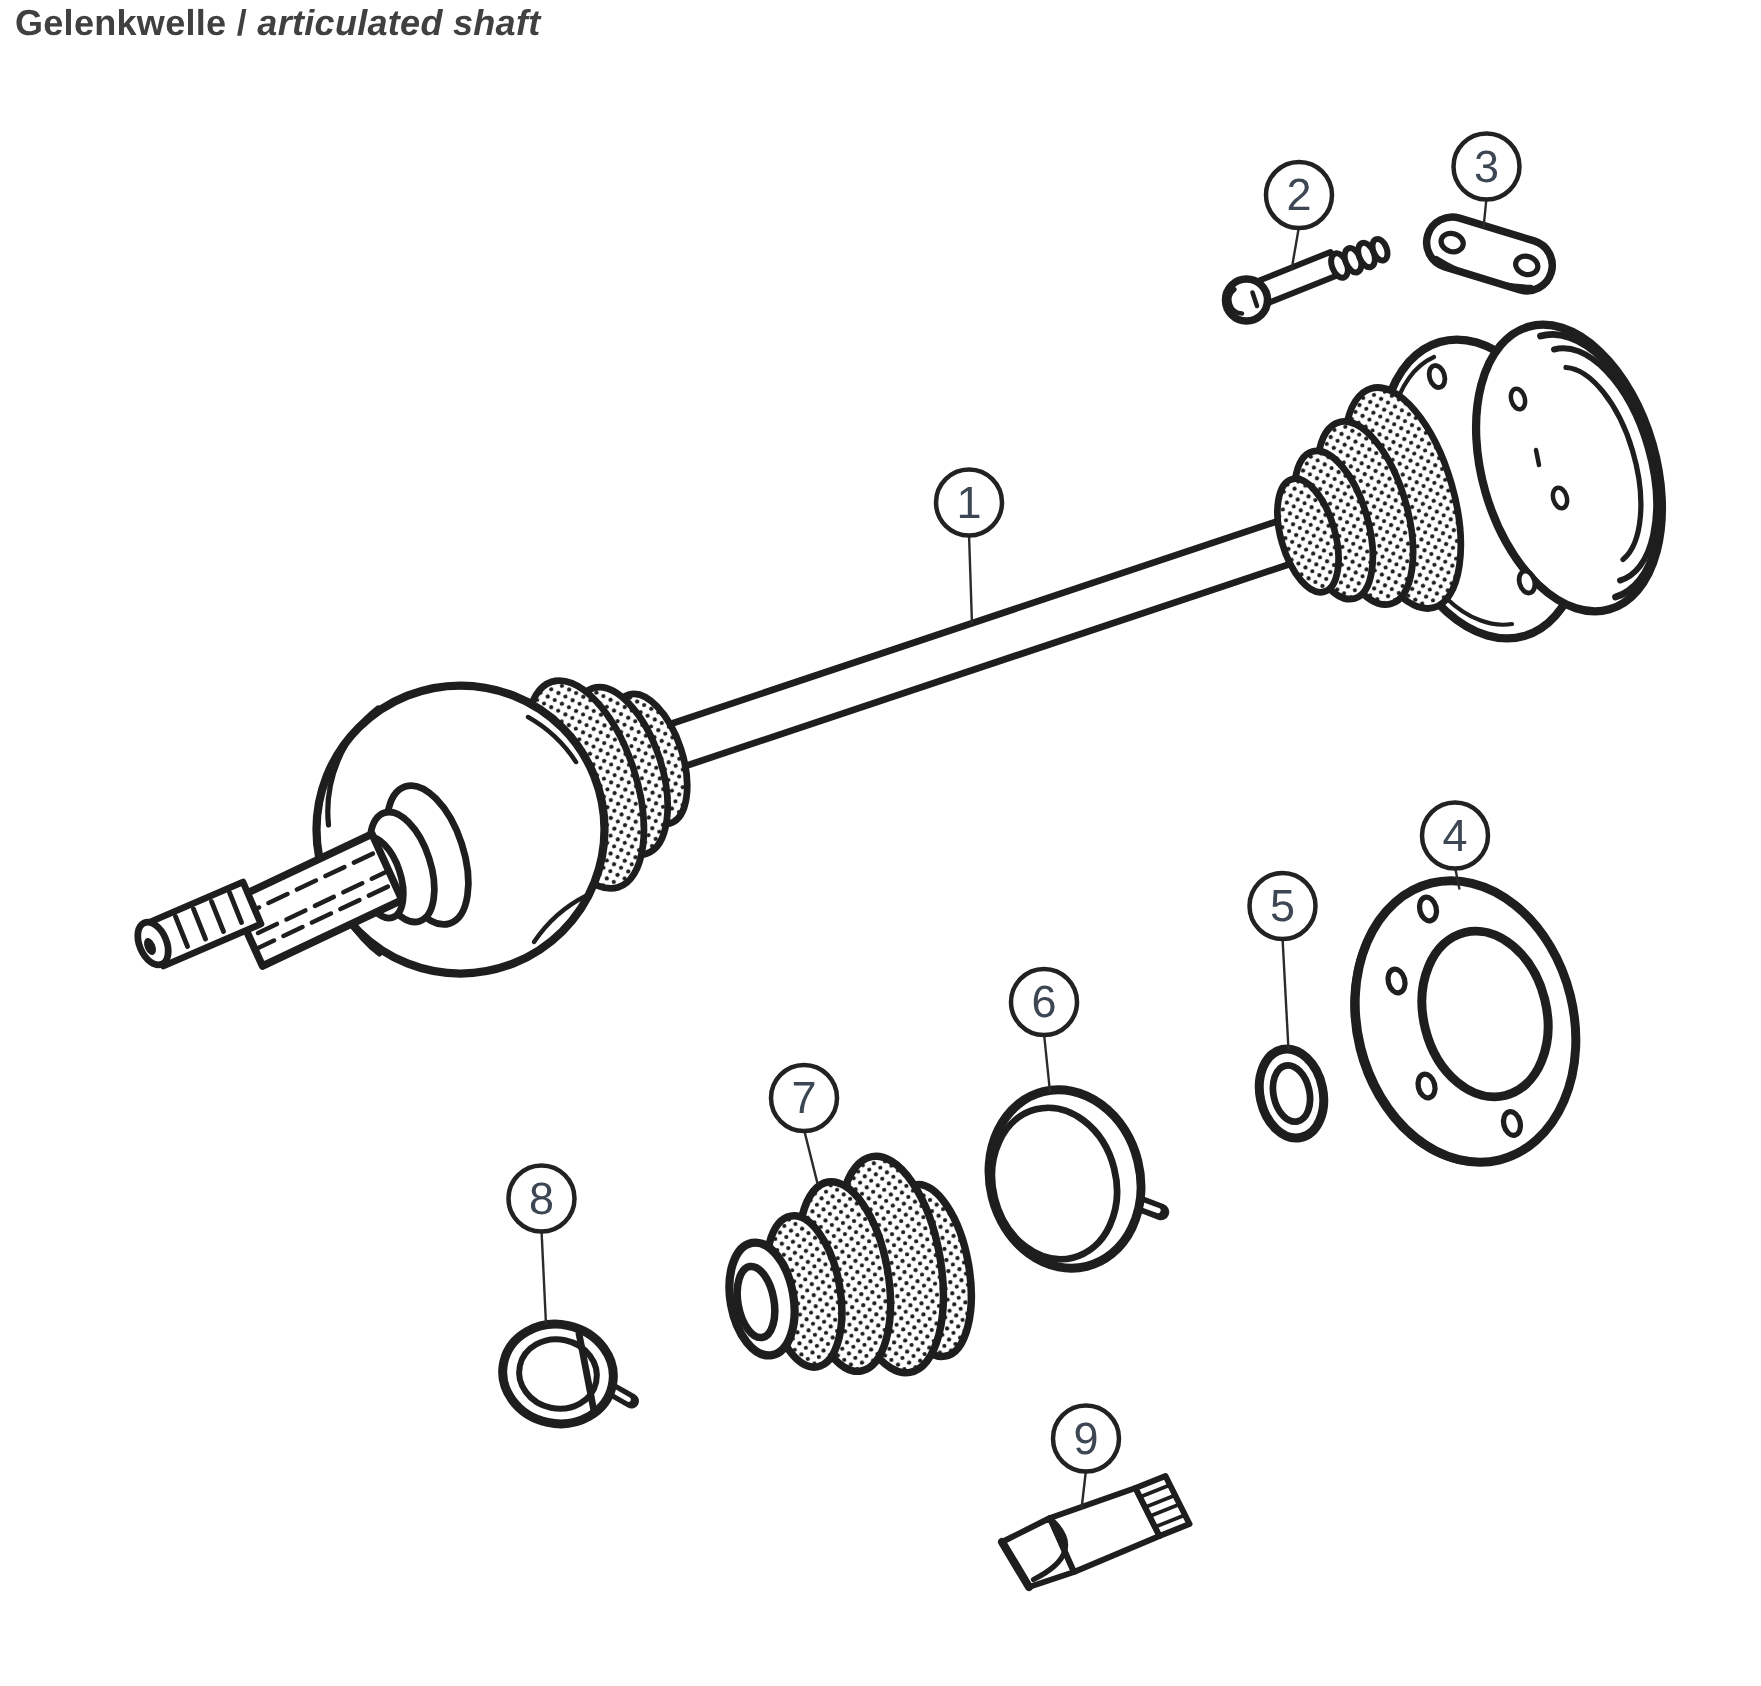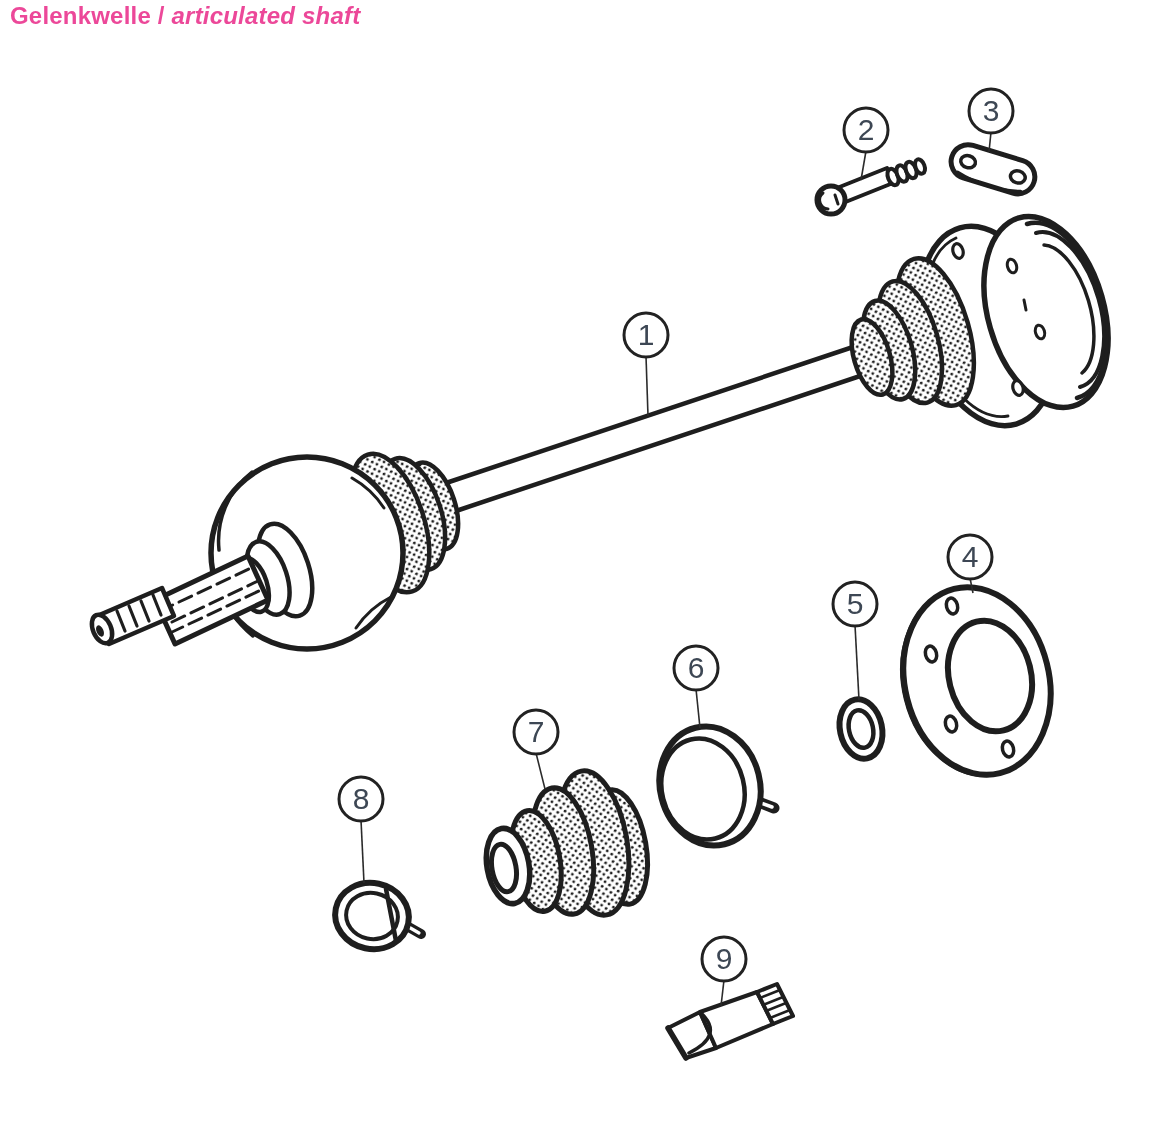--- a/index.html
+++ b/index.html
@@ -1,19 +1,19 @@
 <!DOCTYPE html>
 <html><head>
 <meta charset="utf-8">
 <style>
   html,body{margin:0;padding:0;background:#ffffff;}
   body{width:1174px;height:1124px;position:relative;overflow:hidden;
        font-family:"Liberation Sans",sans-serif;}
   h1.page-title{position:absolute;left:10px;top:2px;margin:0;
-       font-size:24px;font-weight:bold;color:#ec4899;letter-spacing:.2px;}
+       font-size:24px;font-weight:bold;color:#404040;letter-spacing:.2px;}
   h1.page-title .it{font-style:italic;}
   svg.diagram{position:absolute;left:0;top:0;}
   .callout-num{font:400 30px "Liberation Sans",sans-serif;fill:#3d4754;}
   .art{stroke:#1e1e1e;stroke-linecap:round;stroke-linejoin:round;}
 </style>
 </head>
 <body>
 
 <h1 class="page-title"><span>Gelenkwelle</span><span> / </span><span class="it">articulated shaft</span></h1>
 

